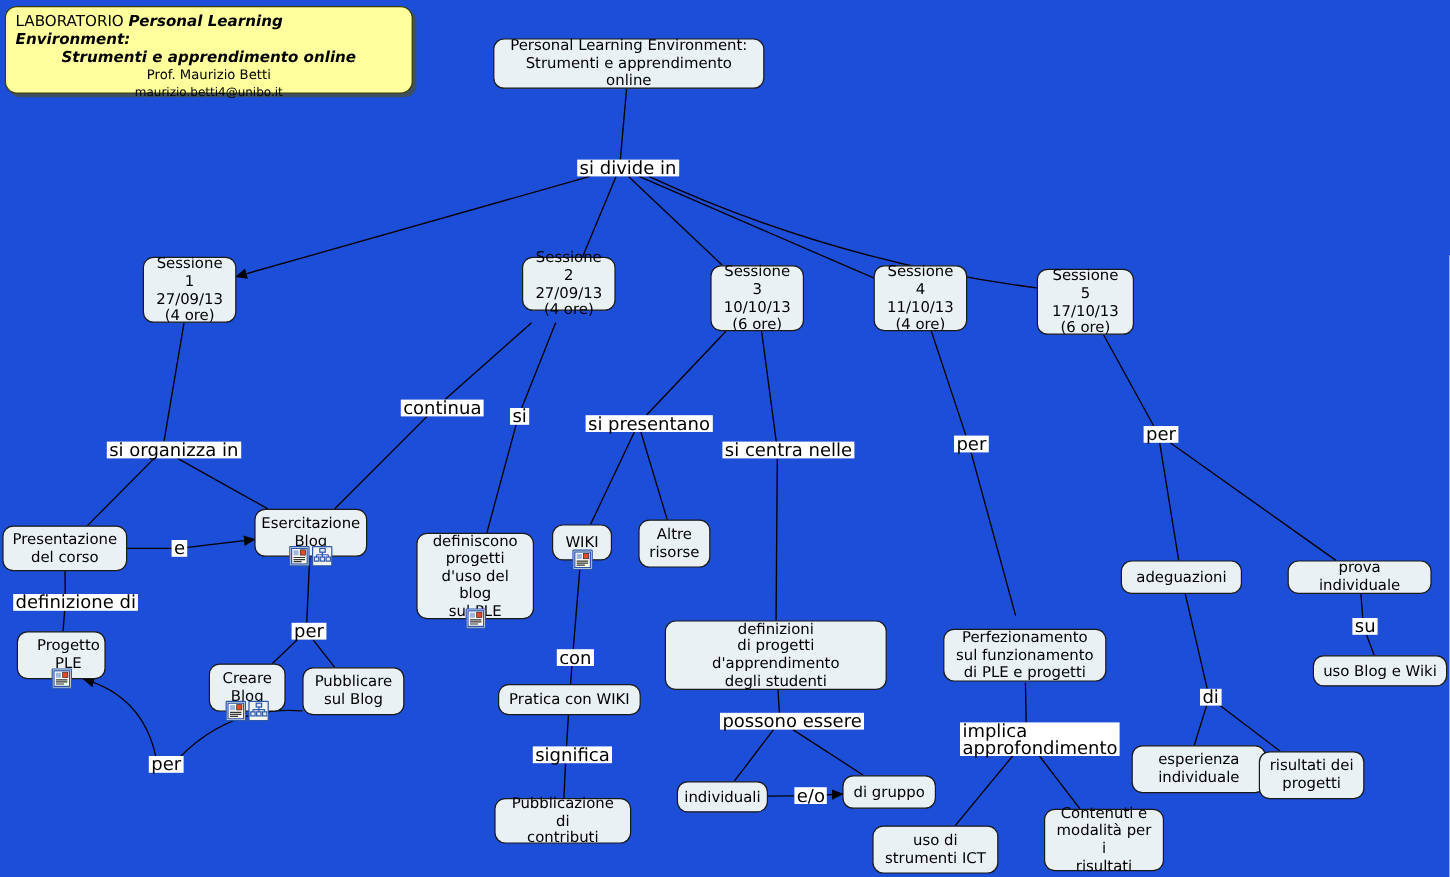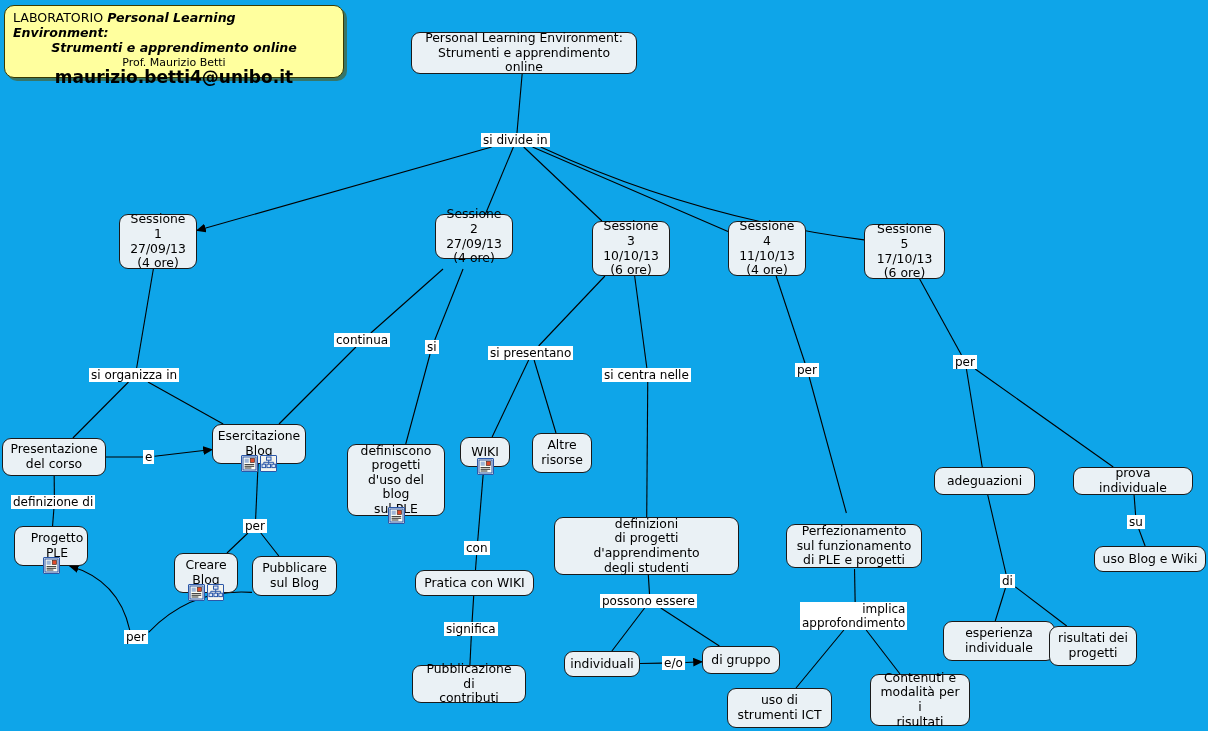--- a/index.html
+++ b/index.html
@@ -5,21 +5,21 @@
   html,body{margin:0;padding:0;background:#ffffff;}
   body{
     font-family:"DejaVu Sans","Liberation Sans",sans-serif;
     -webkit-font-smoothing:antialiased;
   }
   #canvas{
     position:relative;
     width:1208px;
     height:731px;
     overflow:hidden;
-    background:#0ea5e9;
+    background:#1d4ed8;
   }
   #edges{
     position:absolute;
     left:0;top:0;
     width:1208px;height:731px;
     pointer-events:none;
   }
 
   
   .node{
@@ -39,27 +39,27 @@
     padding:3px 7px;
     white-space:pre-line;
     z-index:3;
   }
   .node .txt{display:block;}
 
   
   .linklabel{
     position:absolute;
     color:#000;
-    font-size:12px;
+    font-size:15px;
     line-height:14px;
     white-space:pre;
     background:#ffffff;
     padding:0 2px;
     z-index:4;
-    text-align:right;
+    text-align:left;
   }
 
   
   #legend{
     position:absolute;
     left:4px;top:5px;
     width:340px;height:73px;
     box-sizing:border-box;
     background:#ffff9e;
     border:1px solid #3a3a00;
@@ -67,21 +67,21 @@
     box-shadow:3px 3px 0 rgba(90,80,0,.55);
     padding:4px 8px 3px 8px;
     z-index:6;
     text-align:center;
     color:#000;
   }
   #legend .l1{font-size:12.6px;line-height:15px;text-align:left;}
   #legend .l1 b{font-style:italic;font-weight:bold;}
   #legend .l2{font-size:12.6px;line-height:15px;font-style:italic;font-weight:bold;}
   #legend .l3{font-size:11px;line-height:15px;}
-  #legend .l4{font-size:17px;line-height:15px;font-weight:bold;}
+  #legend .l4{font-size:10px;line-height:15px;}
 
   
   .icons{
     display:flex;
     flex-direction:row;
     gap:2px;
     justify-content:center;
     margin-top:1px;
     position:relative;
   }

